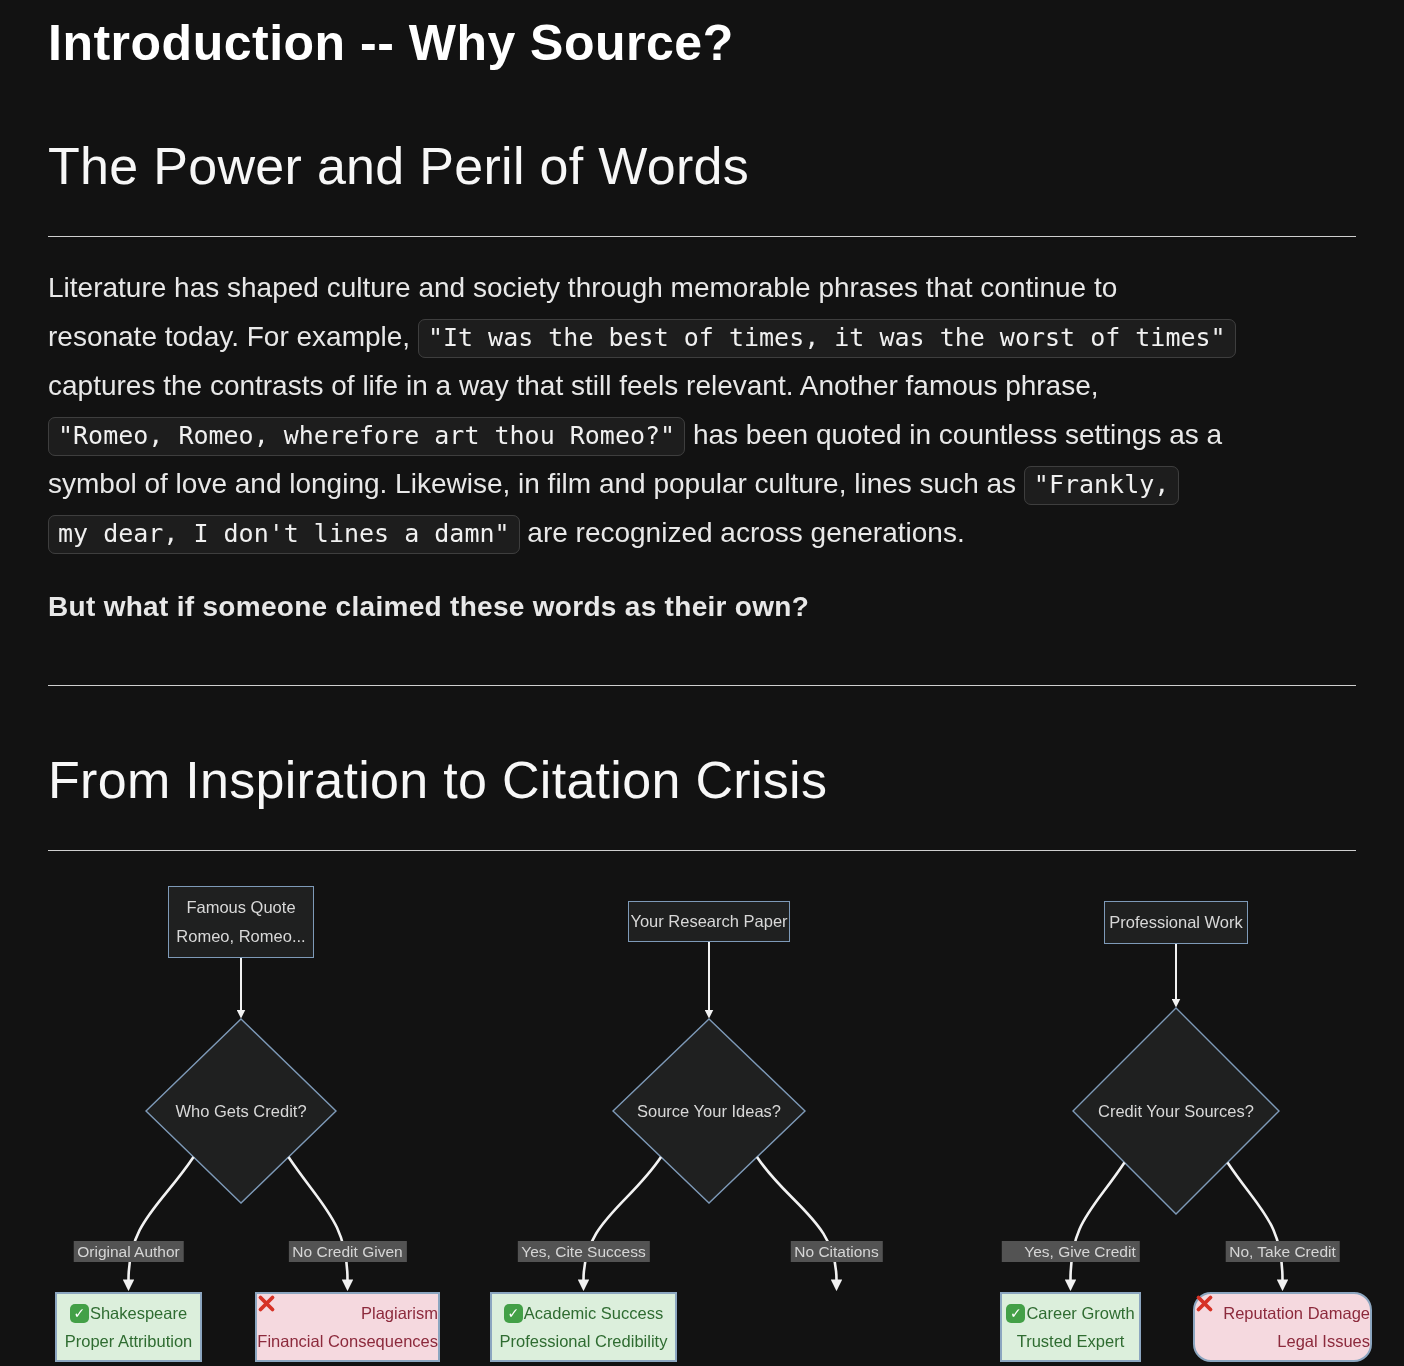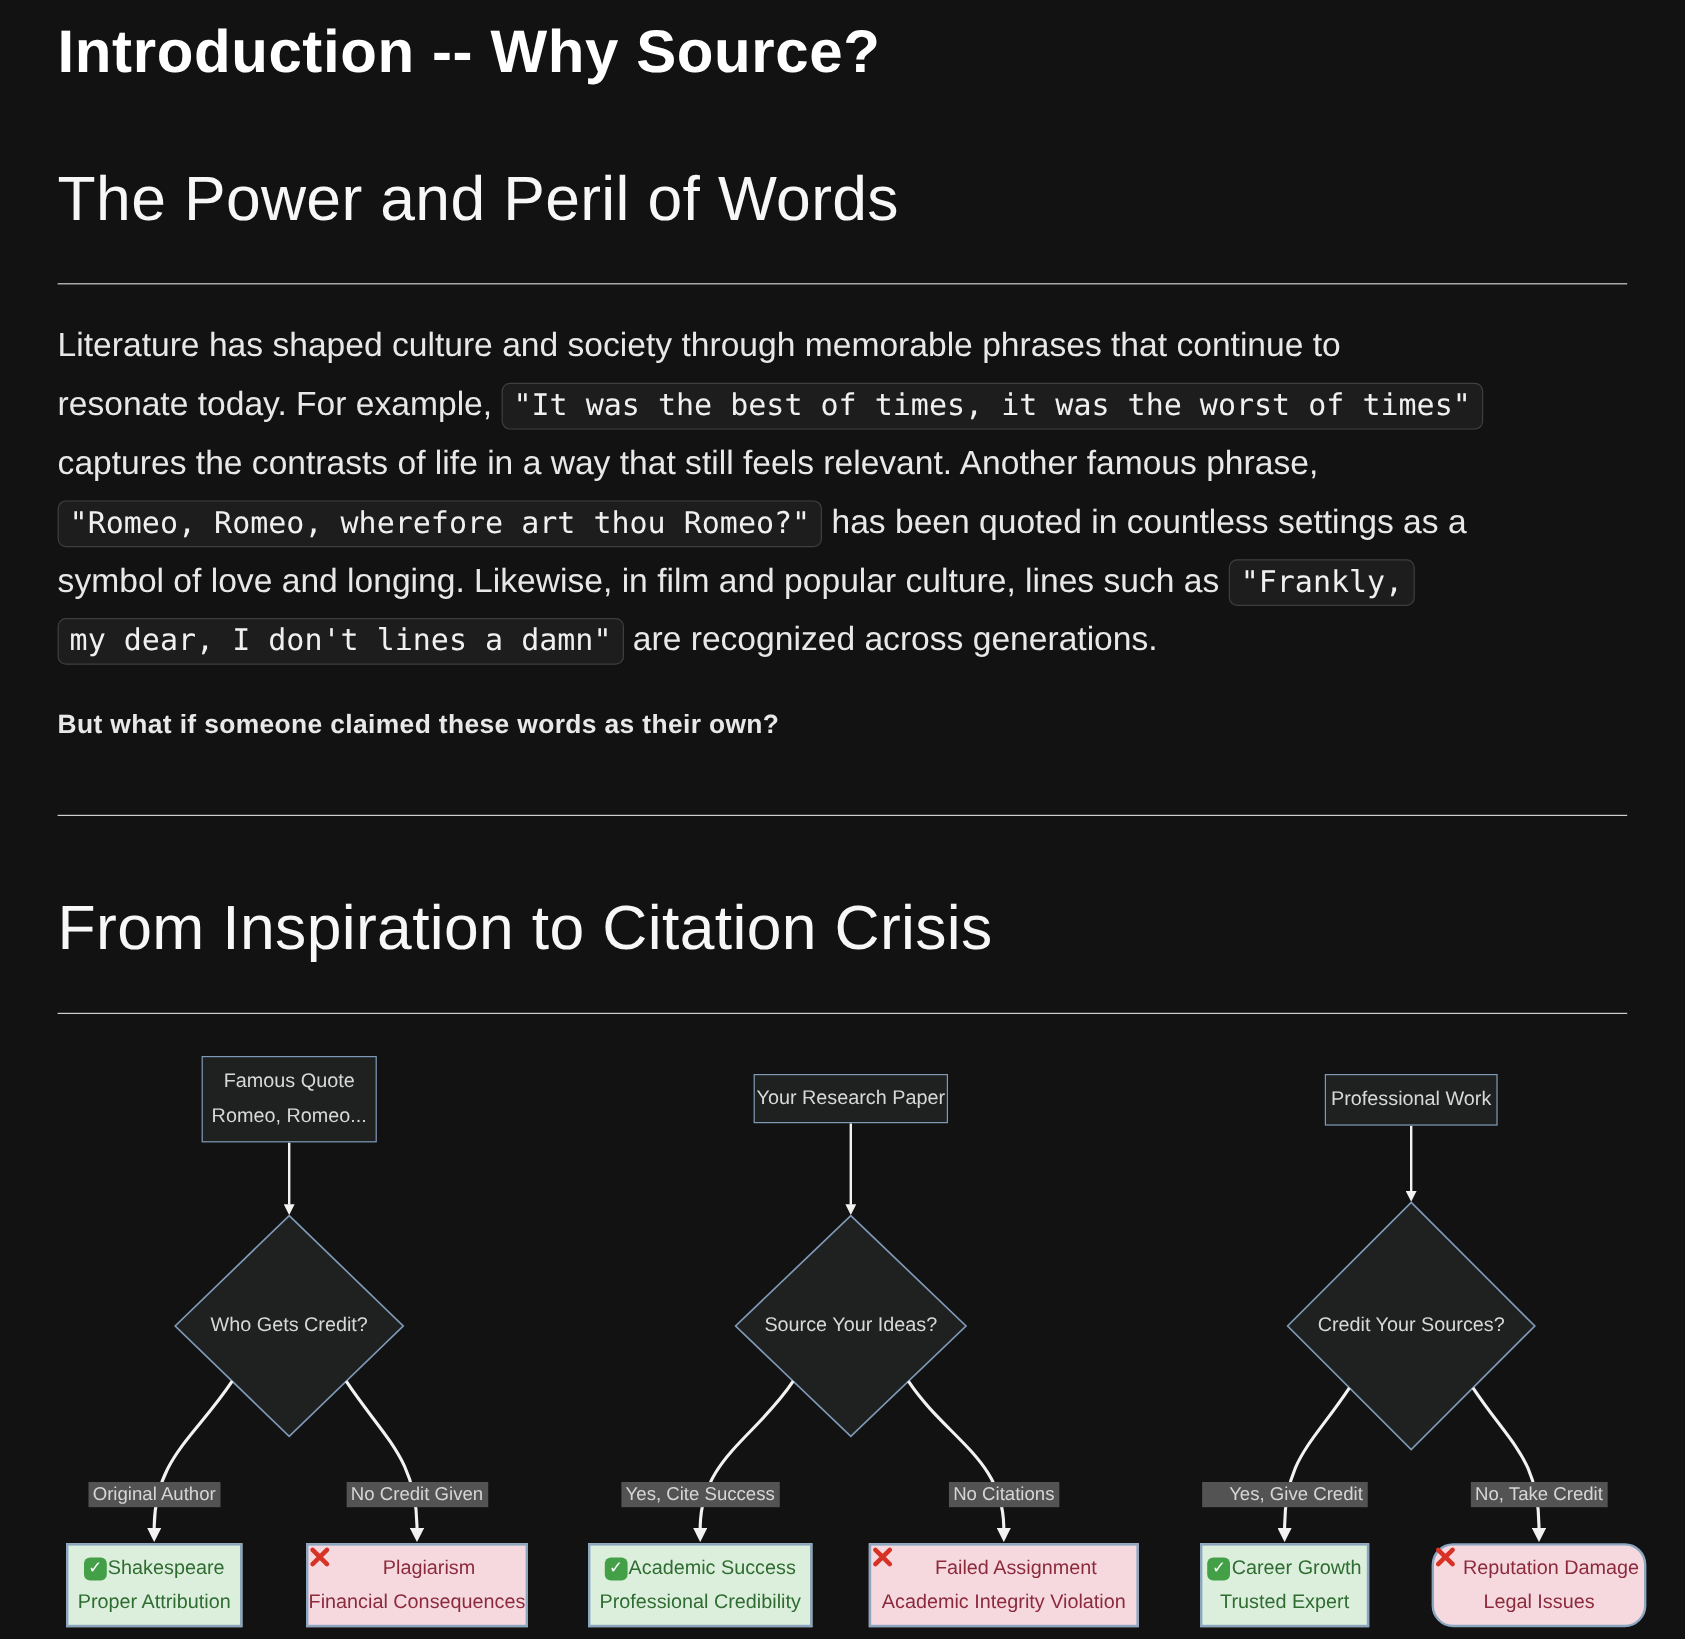--- a/index.html
+++ b/index.html
@@ -6,40 +6,40 @@
   body{font-family:"Liberation Sans","DejaVu Sans",sans-serif;color:#e8e8e8;}
   .doc{padding:0 48px;}
   h1{font-size:50px;font-weight:bold;color:#ffffff;margin:14px 0 0 0;letter-spacing:.5px;}
   h2{font-size:52px;font-weight:400;color:#f7f7f7;margin:64px 0 0 0;padding-bottom:40px;
      border-bottom:1px solid #cfcfcf;letter-spacing:.3px;}
   .para{margin:26px 0 0 0;font-size:28px;}
   .pline{display:block;height:49px;line-height:49px;white-space:nowrap;}
   .para code{font-family:"DejaVu Sans Mono","Liberation Mono",monospace;font-size:25px;
      background:#1d1d1d;border:1px solid #3e3e3e;border-radius:7px;padding:3px 9px 5px 9px;
      color:#f0f0f0;}
-  .question{margin:34px 0 0 0;font-size:22px;font-weight:bold;letter-spacing:.3px;}
+  .question{margin:34px 0 0 0;font-size:28px;font-weight:bold;letter-spacing:.3px;}
   hr.sep{border:none;border-top:1px solid #cfcfcf;margin:62px 0 0 0;}
   
   .flowchart{position:relative;margin:18px 0 0 -48px;width:1404px;height:521px;}
   .flowchart svg{position:absolute;left:0;top:0;}
   .edge{fill:none;stroke:var(--edge);stroke-width:2.6px;}
   .vedge{fill:none;stroke:var(--edge);stroke-width:2px;}
   .diamond{fill:var(--node-fill);stroke:var(--node-border);stroke-width:1.4px;}
   .fnode{position:absolute;background:var(--node-fill);border:1.6px solid var(--node-border);
      color:var(--node-text);display:flex;flex-direction:column;align-items:center;
      justify-content:center;font-size:16.5px;line-height:29px;text-align:center;box-sizing:border-box;}
   .dlabel{position:absolute;transform:translate(-50%,-50%);color:var(--node-text);
      font-size:16.5px;white-space:nowrap;}
   .elabel{position:absolute;transform:translateX(-50%);top:372px;background:var(--label-bg);
      color:var(--label-text);font-size:15.5px;line-height:21px;padding:0 4px;white-space:nowrap;}
   .outcome{position:absolute;top:423px;height:70px;box-sizing:border-box;
      border:2px solid var(--result-border);display:flex;flex-direction:column;align-items:center;
      justify-content:center;font-size:16.5px;line-height:28px;text-align:center;}
   .outcome.good{background:var(--good-bg);color:var(--good-text);}
-  .outcome.bad{background:var(--bad-bg);color:var(--bad-text);}
+  .outcome.bad{background:var(--bad-bg);color:var(--bad-text);align-items:flex-end;}
   .oline{display:flex;align-items:center;justify-content:center;white-space:nowrap;}
   .ck{display:inline-flex;align-items:center;justify-content:center;width:19px;height:19px;
      background:var(--check-bg);border-radius:5px;color:#ffffff;font-size:14px;font-weight:bold;
      font-family:"DejaVu Sans",sans-serif;margin-right:1px;}
   .cx{display:inline-flex;width:19px;height:19px;margin-right:1px;}
   .cx svg{width:19px;height:19px;}
   .cx path{stroke:var(--cross);stroke-width:3.8;stroke-linecap:round;fill:none;}
 </style>
 </head>
 <body>
@@ -115,31 +115,20 @@
       <div class="dlabel" style="left: 709px; top: 242px;">Source Your Ideas?</div>
       <div class="elabel" style="left: 583.5px;">Yes, Cite Success</div>
       <div class="outcome good" style="left: 490px; width: 187px;">
         <div class="oline">
           <span class="ck">✓</span>
           <span>Academic Success</span>
         </div>
         <div class="oline">Professional Credibility</div>
       </div>
       <div class="elabel" style="left: 836.5px;">No Citations</div>
-      <div class="outcome bad" style="left: 724px; width: 225px;">
-        <div class="oline">
-          <span class="cx">
-            <svg viewBox="0 0 19 19">
-              <path d="M3.5,3.5 L15.5,15.5 M15.5,3.5 L3.5,15.5"></path>
-            </svg>
-          </span>
-          <span>Failed Assignment</span>
-        </div>
-        <div class="oline">Academic Integrity Violation</div>
-      </div>
       <div class="fnode" style="left: 1104px; top: 32px; width: 144px; height: 43px;">
         <div>Professional Work</div>
       </div>
       <div class="dlabel" style="left: 1176px; top: 242px;">Credit Your Sources?</div>
       <div class="elabel" style="left: 1070.5px; padding-left: 23px;">Yes, Give Credit</div>
       <div class="outcome good" style="left: 1000px; width: 141px;">
         <div class="oline">
           <span class="ck">✓</span>
           <span>Career Growth</span>
         </div>

